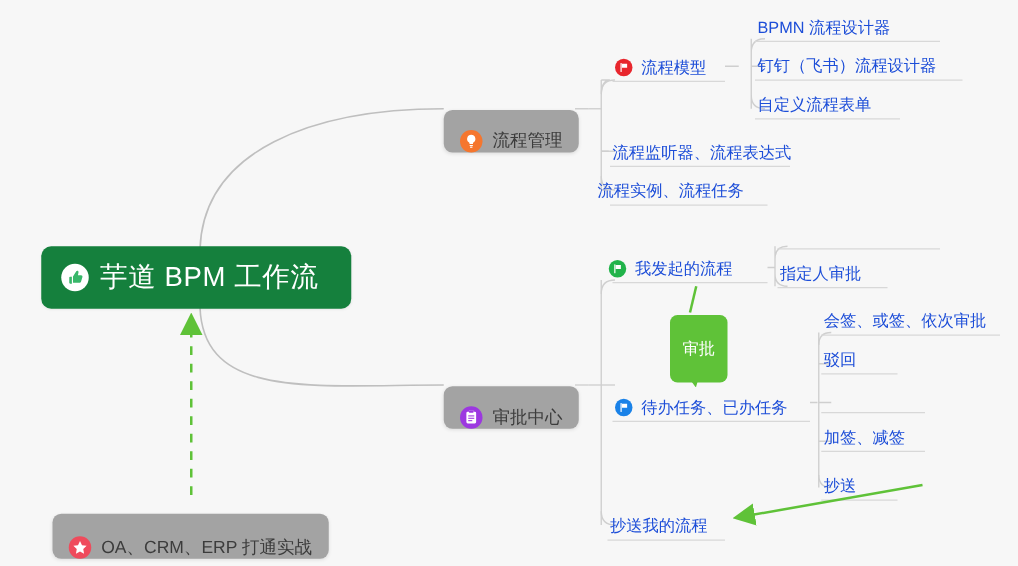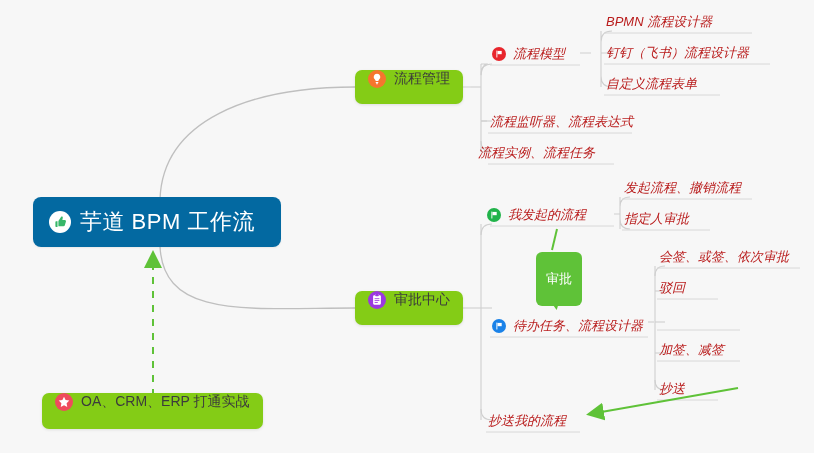--- a/index.html
+++ b/index.html
@@ -15,62 +15,62 @@
     -webkit-font-smoothing: antialiased;
   }
   #canvas { position: absolute; inset: 0; width: 814px; height: 453px; }
   #svg-layer { position: absolute; left: 0; top: 0; width: 814px; height: 453px; pointer-events: none; }
 
   
   .root-node {
     position: absolute;
     left: 33px; top: 197px;
     width: 248px; height: 50px;
-    background: #0369a1;
+    background: #15803d;
     border-radius: 8px;
     display: flex;
     align-items: center;
     padding-left: 16px;
     box-shadow: 0 1px 2px rgba(0,0,0,0.06);
   }
   .root-label {
     color: #ffffff;
     font-size: 22px;
     letter-spacing: 0.5px;
     margin-left: 9px;
     white-space: nowrap;
   }
 
   
   .card-node {
     position: absolute;
-    background: #84cc16;
+    background: #a3a3a3;
     border-radius: 7px;
     display: flex;
-    align-items: flex-start;
+    align-items: flex-end;
     padding: 0 13px;
     height: 34px;
     box-shadow: 0 1px 3px rgba(0,0,0,0.10);
     white-space: nowrap;
+    margin-top: 18px;
   }
   .card-label {
     font-size: 14px;
     color: #3c3c3c;
     margin-left: 8px;
   }
 
   
   .text-node {
     position: absolute;
     font-size: 13px;
-    color: #b91c1c;
+    color: #1d4ed8;
     white-space: nowrap;
     line-height: 24px;
     padding: 0 4px 2px 2px;
-    font-style: italic;
   }
   .text-node.with-icon { display: flex; align-items: center; }
   .text-node .tlabel { margin-left: 7px; }
 
   
   .tag-node {
     position: absolute;
     background: #5fc238;
     color: #ffffff;
     border-radius: 6px;
@@ -239,35 +239,32 @@
   <div class="text-node with-icon" style="left:485px; top:203px;">
     <span class="icon-flag" style="background:#21b34a; display:inline-flex; align-items:center; justify-content:center;">
       <svg width="14" height="14" viewBox="0 0 14 14">
         <rect x="4.4" y="3.4" width="0.95" height="7.2" rx="0.4" fill="#ffffff"></rect>
         <path d="M5.5 3.9h4.2v3.3H5.5z" fill="#ffffff"></path>
       </svg>
     </span>
     <span class="tlabel">我发起的流程</span>
   </div>
 
-  <div class="text-node" style="left:622px; top:176px;">
-    <span>发起流程、撤销流程</span>
-  </div>
   <div class="text-node" style="left:622px; top:207px;">
     <span>指定人审批</span>
   </div>
 
   <div class="text-node with-icon" style="left:490px; top:314px;">
     <span class="icon-flag" style="background:#1a82e8; display:inline-flex; align-items:center; justify-content:center;">
       <svg width="14" height="14" viewBox="0 0 14 14">
         <rect x="4.4" y="3.4" width="0.95" height="7.2" rx="0.4" fill="#ffffff"></rect>
         <path d="M5.5 3.9h4.2v3.3H5.5z" fill="#ffffff"></path>
       </svg>
     </span>
-    <span class="tlabel">待办任务、流程设计器</span>
+    <span class="tlabel">待办任务、已办任务</span>
   </div>
 
   <div class="text-node" style="left:657px; top:245px;">
     <span>会签、或签、依次审批</span>
   </div>
   <div class="text-node" style="left:657px; top:276px;">
     <span>驳回</span>
   </div>
   <div class="text-node" style="left:657px; top:338px;">
     <span>加签、减签</span>

